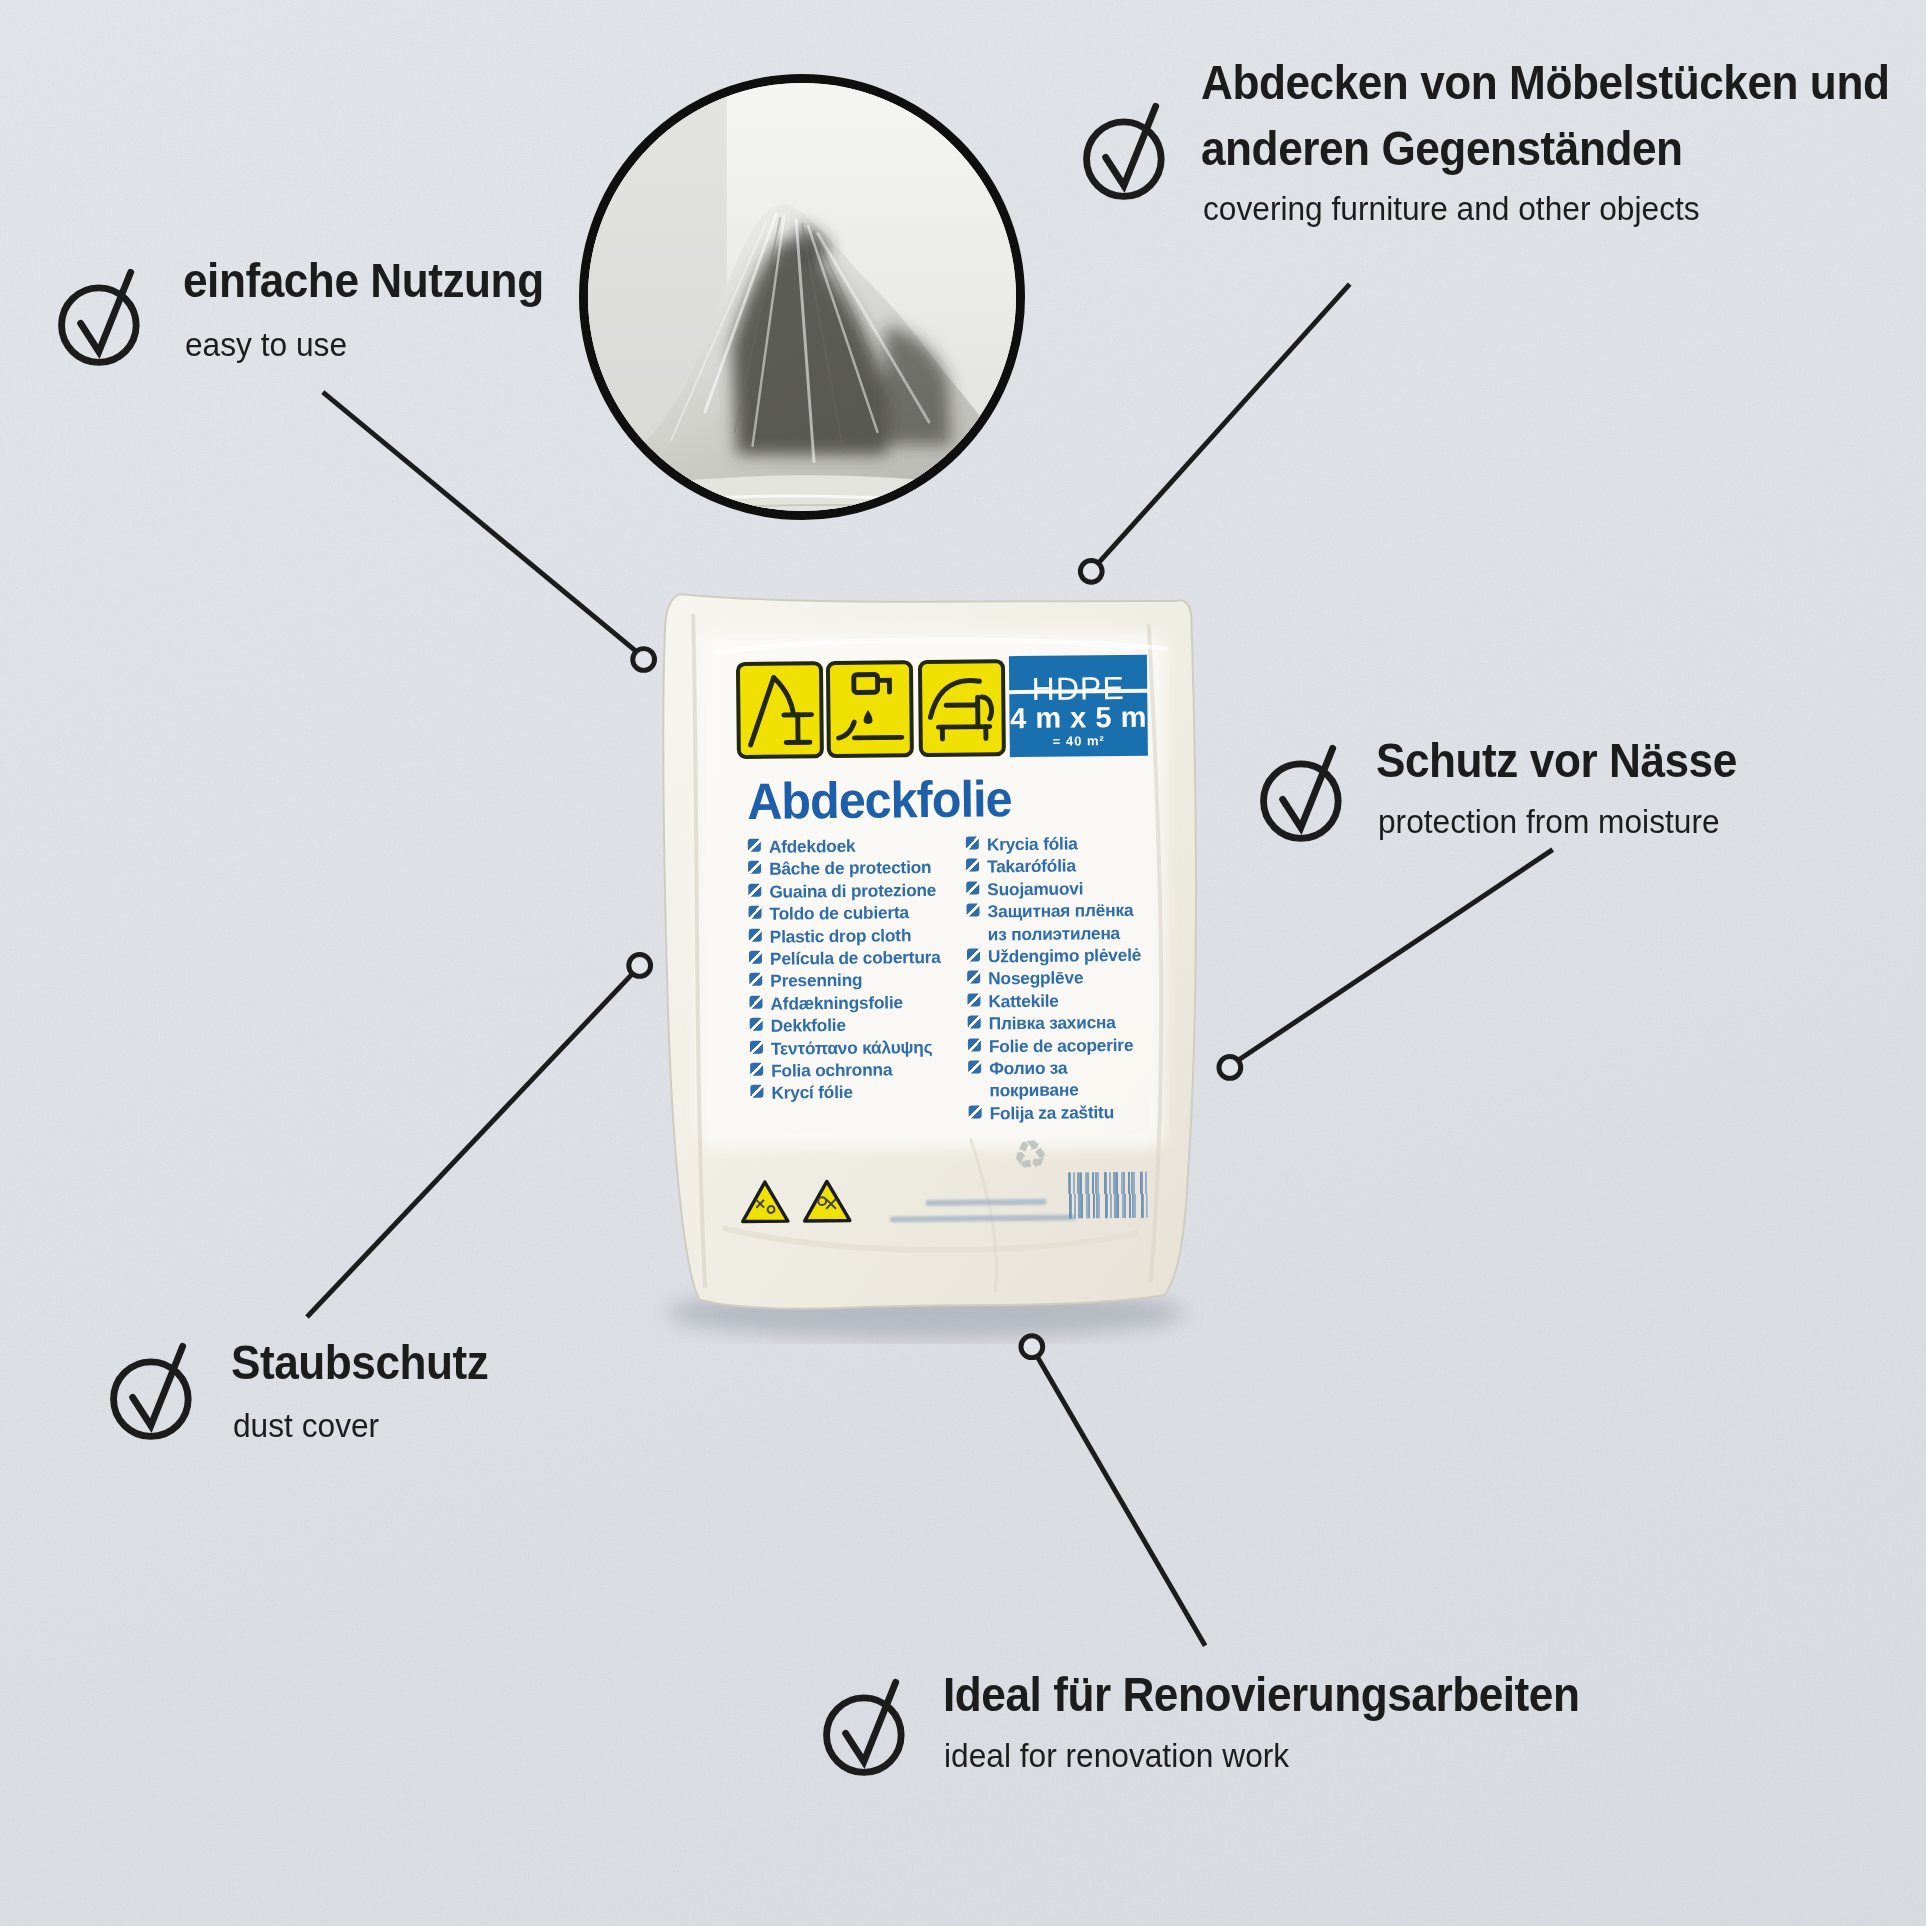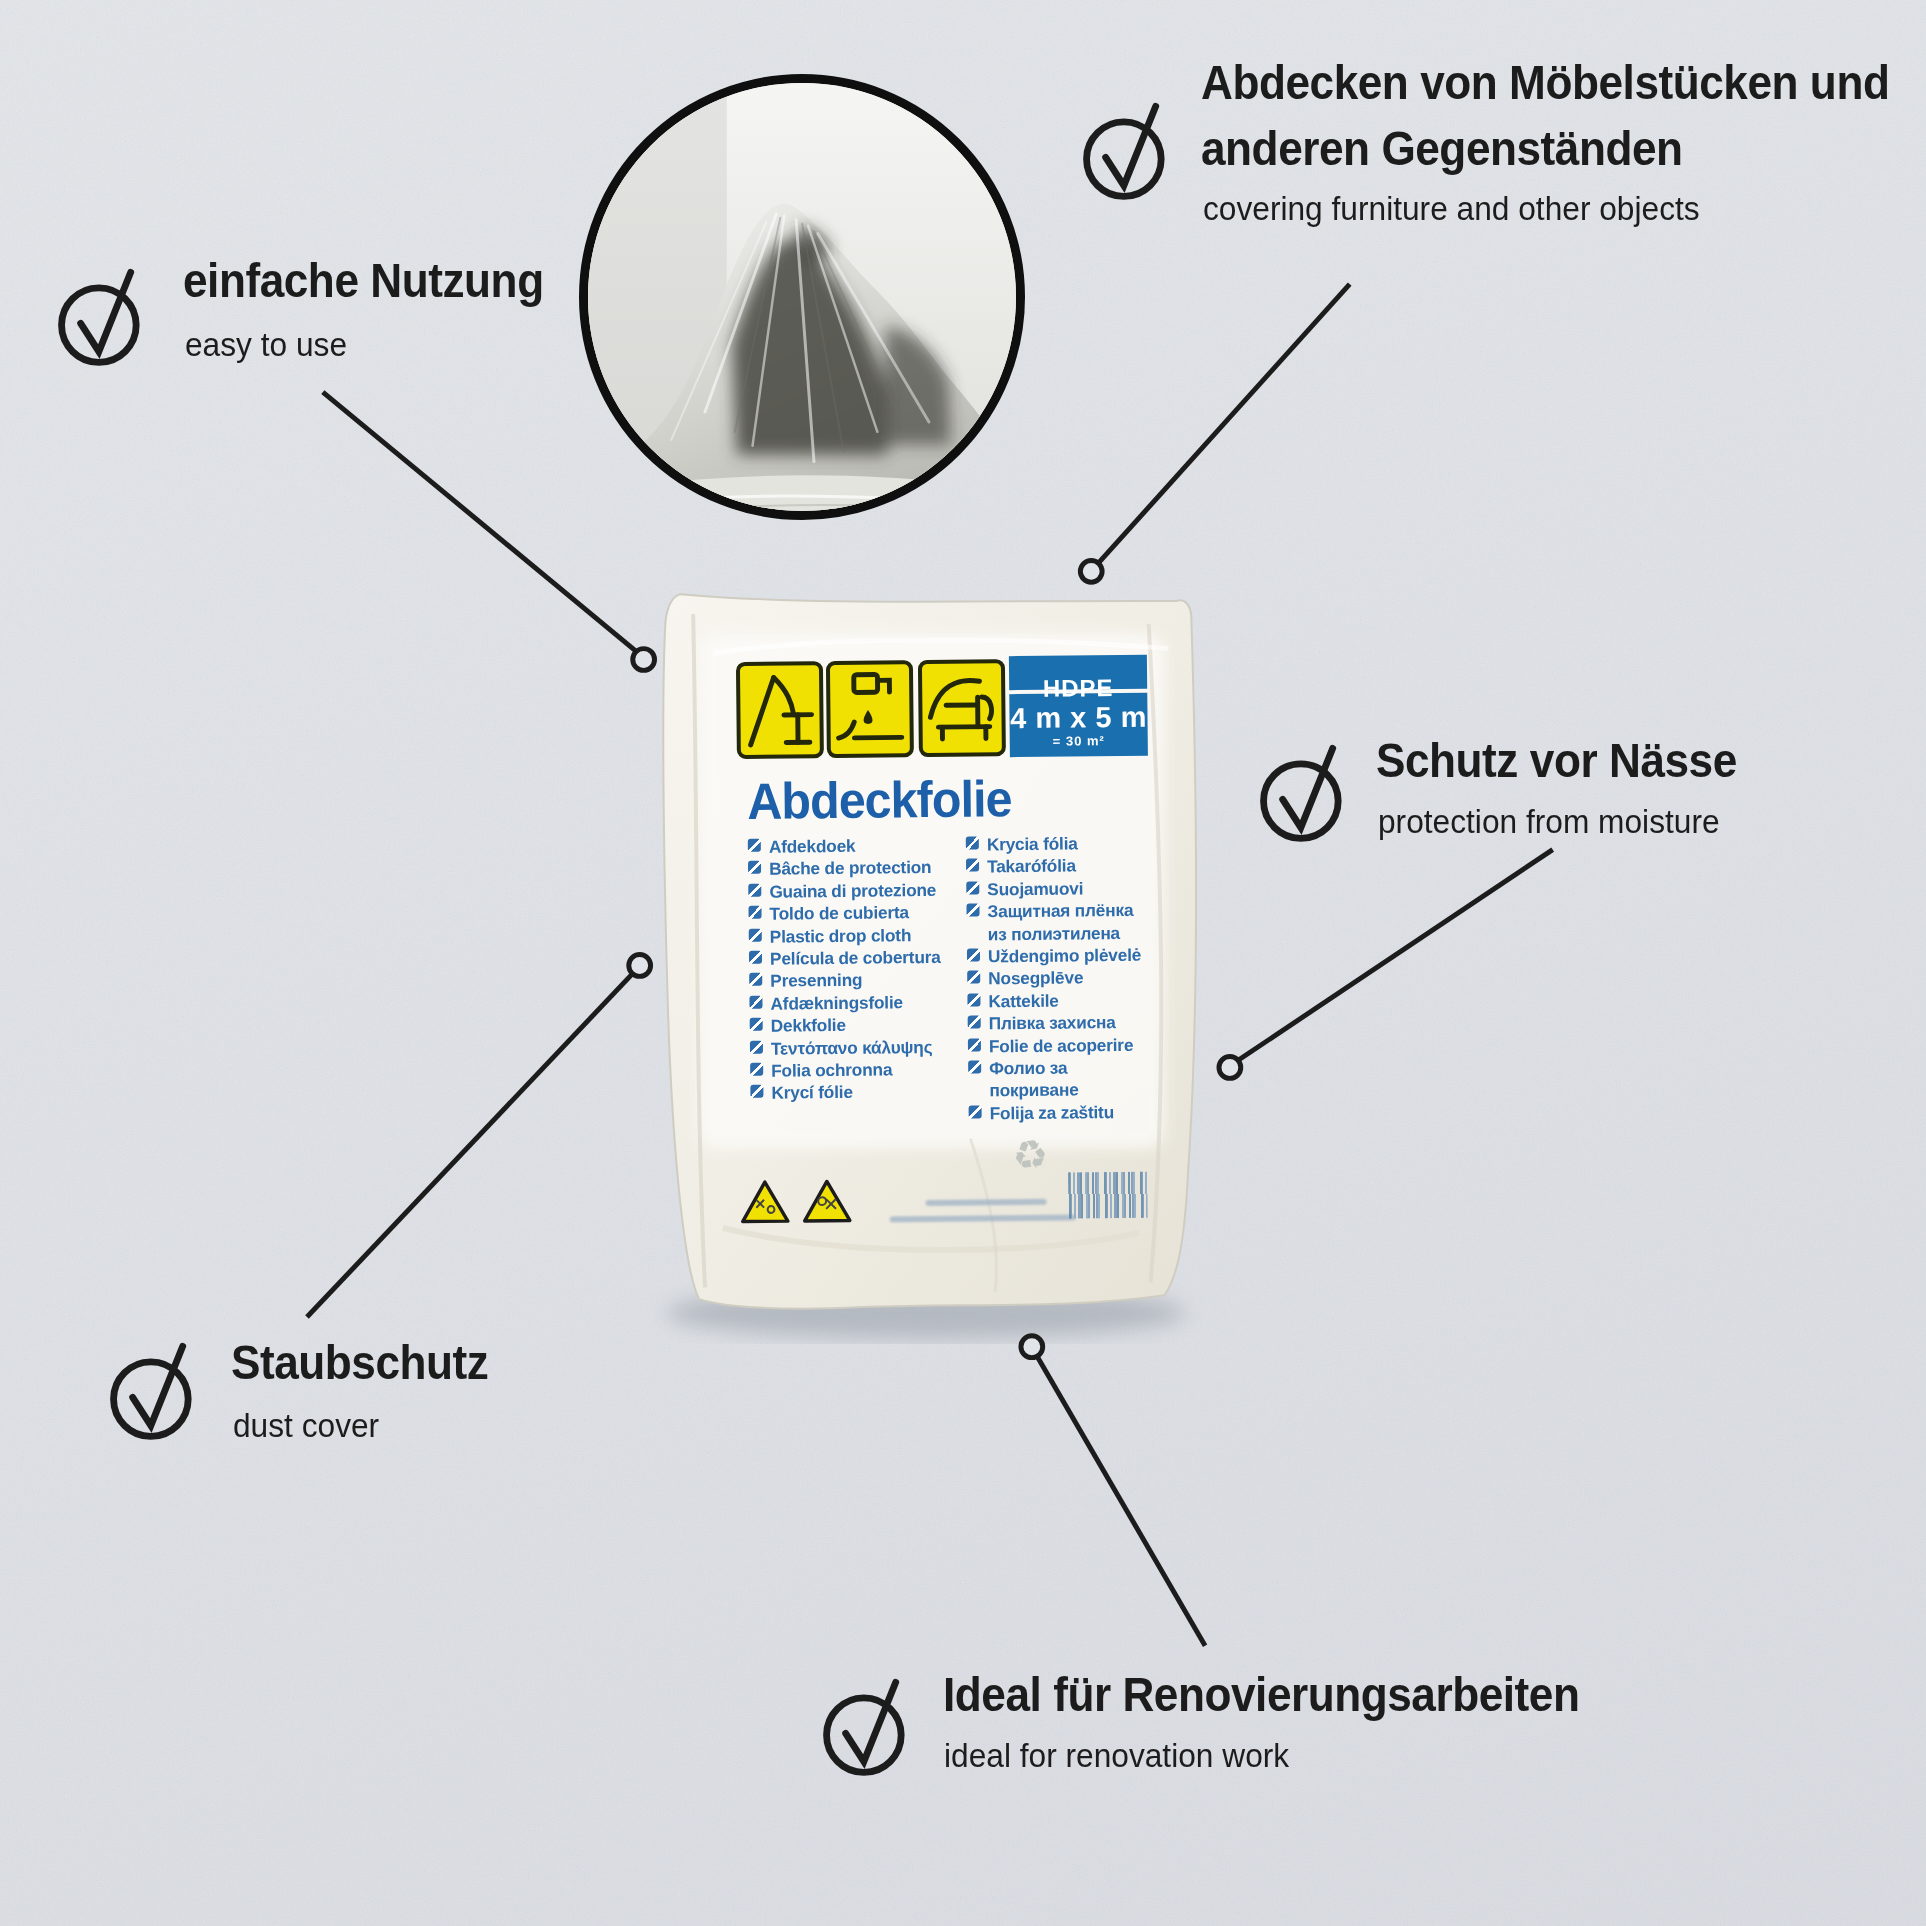--- a/index.html
+++ b/index.html
@@ -23,21 +23,21 @@
   
   .bag-label{transform:rotate(-0.6deg);transform-origin:center top;}
   .picto{
     position:absolute;width:87px;height:97px;border-radius:9px;
     background:#f0e103;border:4px solid #23280b;box-sizing:border-box;
   }
   .bluebox-seg{
     background:#1a6fae;color:#ffffff;text-align:center;
     display:flex;flex-direction:column;align-items:center;justify-content:center;
   }
-  .hdpe{font-size:24px;font-weight:700;letter-spacing:1px;margin-top:32px;}
+  .hdpe{font-size:32px;font-weight:400;letter-spacing:1px;margin-top:32px;}
   .dims{font-size:29px;font-weight:700;letter-spacing:0.5px;line-height:1.15;}
   .area{font-size:13px;font-weight:700;letter-spacing:1px;line-height:1.1;}
   .pack-title{
     font-size:51px;font-weight:700;color:#1d5fa8;letter-spacing:-1px;
     transform:scaleX(.95);transform-origin:left top;white-space:nowrap;
   }
   .lang-col{display:flex;flex-direction:column;}
   .lang-row{display:flex;gap:8px;min-height:22.4px;align-items:flex-start;}
   .lang-icon{
     flex:0 0 13px;width:13px;height:13px;margin-top:3px;border-radius:3px;
@@ -151,21 +151,21 @@
         </g>
       </svg>
     </div>
 
     <div class="abs" style="left:374px;top:83px;width:138px;">
       <div class="bluebox-seg" style="height:34px;">
         <span class="hdpe">HDPE</span>
       </div>
       <div class="bluebox-seg" style="height:63px;margin-top:4px;">
         <span class="dims">4 m x 5 m</span>
-        <span class="area">= 30 m²</span>
+        <span class="area">= 40 m²</span>
       </div>
     </div>
 
     <div class="abs pack-title" style="left:111px;top:196px;">Abdeckfolie</div>
 
     <div class="abs lang-col" id="lang-col-left" style="left:111px;top:260px;width:210px;">
   <div class="lang-row">
     <span class="lang-icon"></span>
     <span class="lang-text">Afdekdoek</span>
   </div>

